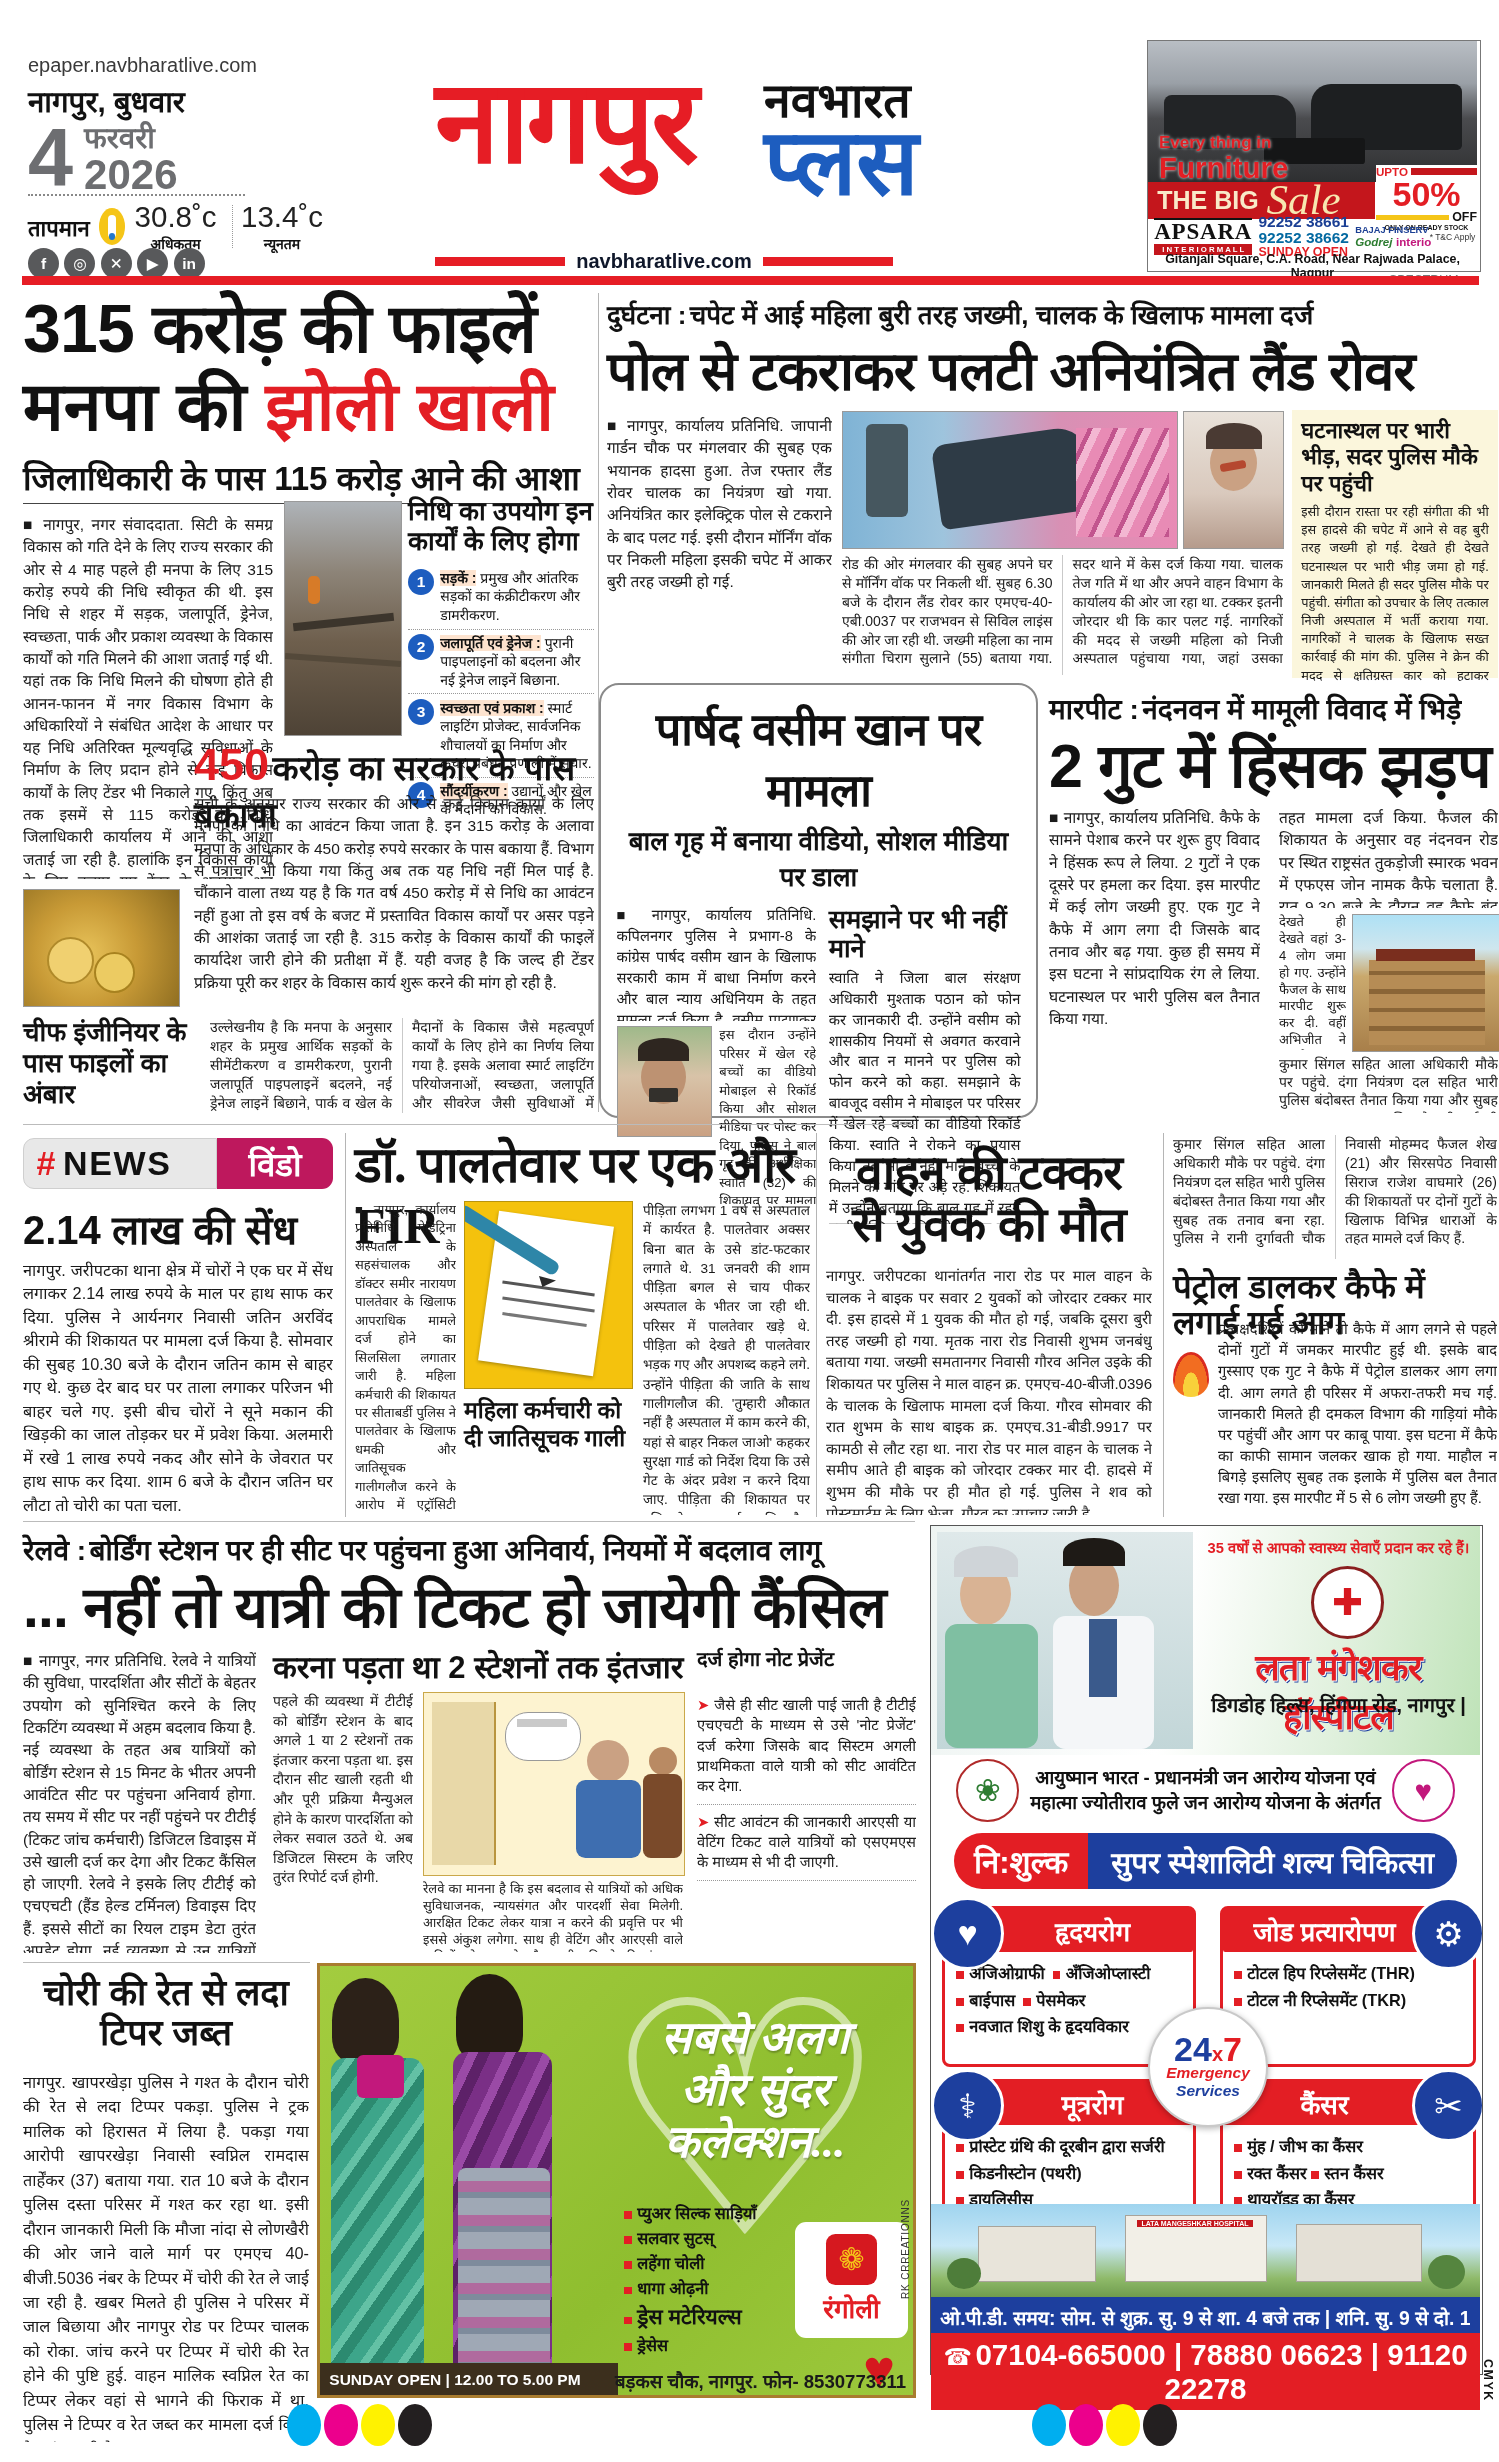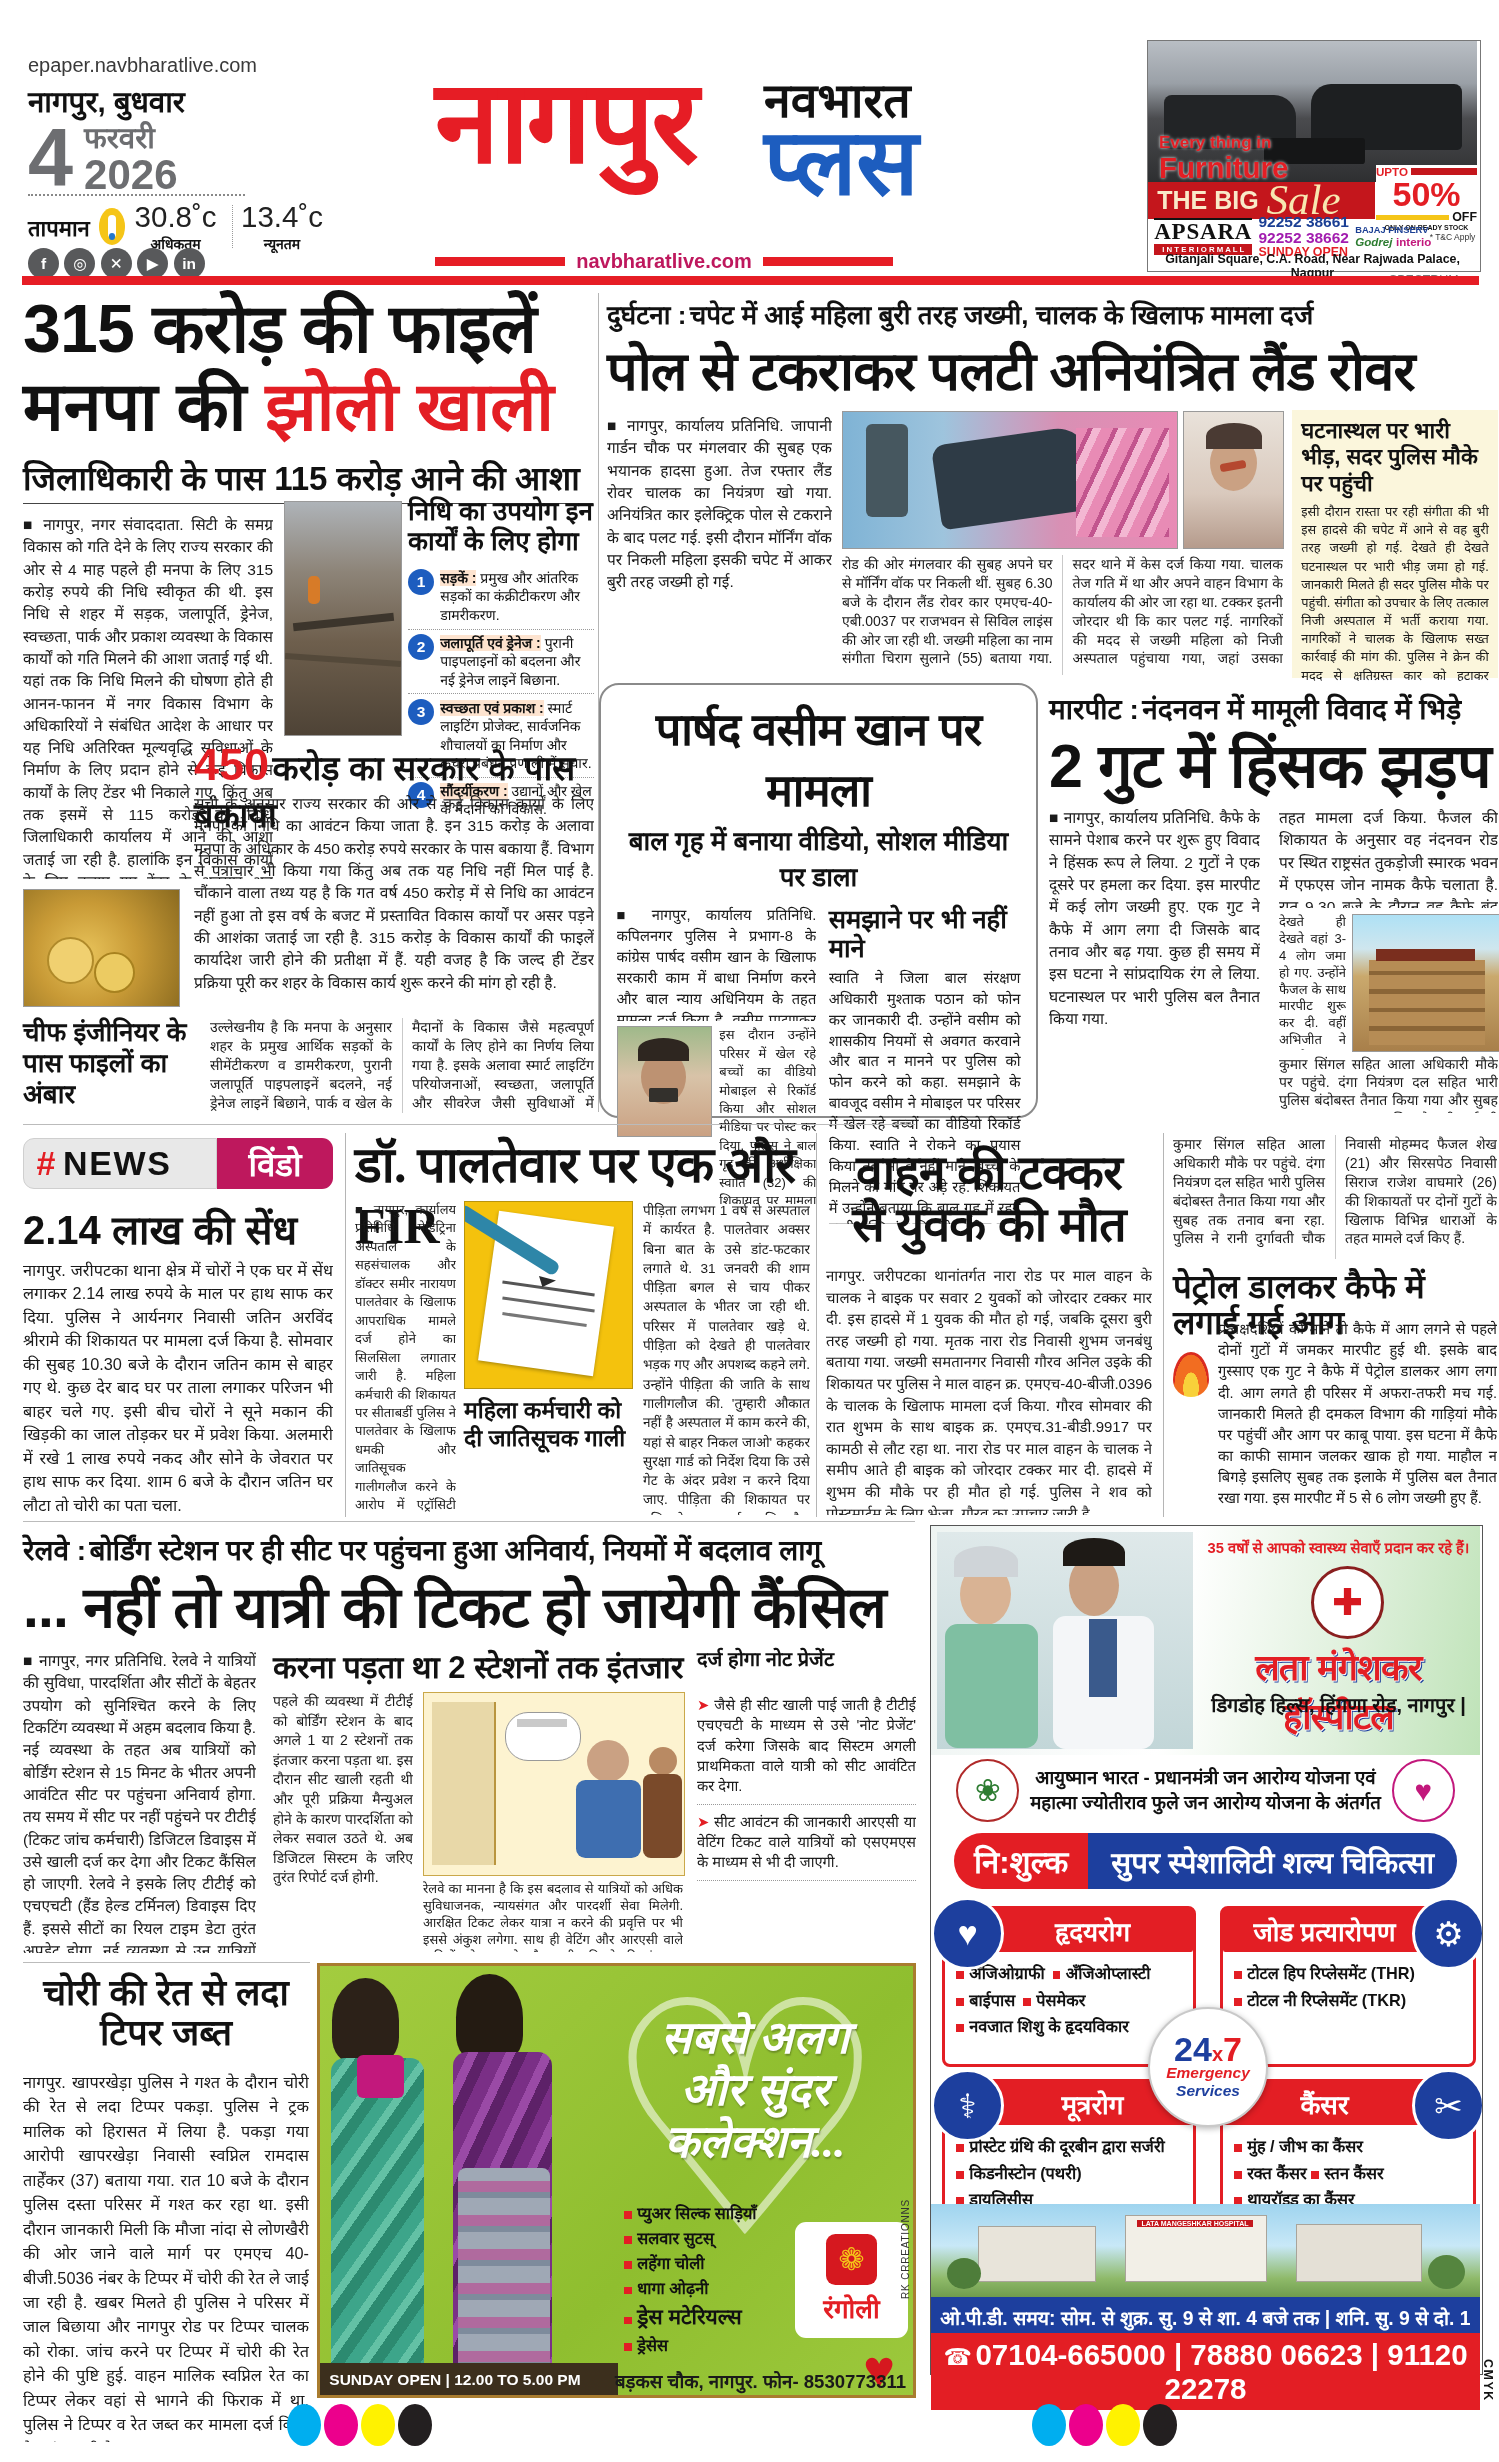--- a/index.html
+++ b/index.html
@@ -72,21 +72,21 @@
   </div>
   <div class="abs" style="left:28px;top:248px;">
     <span class="soc">f</span><span class="soc">◎</span><span class="soc">✕</span><span class="soc">▶</span><span class="soc">in</span>
   </div>
 
   <div class="abs b" style="left:435px;top:47px;width:318px;font-size:116px;color:#e61d25;line-height:1.3;letter-spacing:-3.1px;">नागपुर</div>
   <div class="abs b" style="left:764px;top:66px;font-size:48px;color:#111;">नवभारत</div>
   <div class="abs b" style="left:764px;top:116px;font-size:92px;color:#1d5dbf;line-height:1;">प्लस</div>
   <div class="abs" style="left:435px;top:250px;width:458px;display:flex;align-items:center;">
     <span style="flex:1;height:9.3px;background:#e61d25;"></span>
-    <span class="b" style="font-size:20px;color:#be185d;margin:0 11px;">navbharatlive.com</span>
+    <span class="b" style="font-size:20px;color:#0f172a;margin:0 11px;">navbharatlive.com</span>
     <span style="flex:1;height:9.3px;background:#e61d25;"></span>
   </div>
 
   <div class="abs" style="left:1147px;top:40px;width:332px;height:230px;border:1.6px solid #777;background:#fff;">
     <div class="abs" style="left:0;top:0;width:329px;height:141px;background:linear-gradient(180deg,#b9bec4 0%,#9aa0a7 30%,#4a4b4e 55%,#2e2f31 100%);">
       <div class="abs" style="left:15.5px;top:54px;width:132px;height:54px;background:#222426;border-radius:7.8px 22px 4.7px 4.7px;"></div>
       <div class="abs" style="left:163px;top:43px;width:151px;height:66px;background:#1d1f21;border-radius:20px 7.8px 4.7px 4.7px;"></div>
       <div class="abs" style="left:116px;top:97px;width:101px;height:26px;background:#151617;border-radius:3.1px;"></div>
     </div>
     <div class="abs b red" style="left:11px;top:92px;font-size:17px;text-shadow:0 0 3.1px #fff;">Every thing in</div>
@@ -108,21 +108,21 @@
       <div class="b" style="font-size:7px;">ONLY ON READY STOCK</div>
     </div>
     <div class="abs" style="right:4.7px;top:191px;font-size:8.5px;color:#333;">* T&amp;C Apply</div>
     <div class="abs" style="left:6.2px;top:180px;width:320px;height:31px;display:flex;align-items:center;">
       <div style="margin-right:6.2px;">
         <div class="b" style="font-size:23px;font-family:'Liberation Serif',serif;letter-spacing:0.8px;border-top:2.3px solid #111;line-height:1.05;">APSARA</div>
         <div class="b" style="font-size:7.8px;color:#fff;background:#c4161c;text-align:center;padding:0.8px 1.6px;">I N T E R I O R  M A L L</div>
       </div>
       <div style="margin-right:6.2px;">
         <div class="b" style="font-size:15.5px;color:#1b3f94;line-height:1;">92252 38661</div>
-        <div class="b" style="font-size:15.5px;color:#a21caf;line-height:1;">92252 38662</div>
+        <div class="b" style="font-size:15.5px;color:#0369a1;line-height:1;">92252 38662</div>
         <div class="b red" style="font-size:12.4px;">SUNDAY OPEN</div>
       </div>
       <div>
         <div class="b" style="font-size:9.3px;color:#1b3f94;">BAJAJ FINSERV</div>
         <div><span class="b" style="font-size:11.6px;color:#2e7d32;font-style:italic;">Godrej</span>
         <span class="b" style="font-size:11.6px;color:#c2187c;">interio</span></div>
       </div>
     </div>
     <div class="abs b" style="left:0;top:211px;width:329px;text-align:center;font-size:12.4px;">Gitanjali Square, C.A. Road, Near Rajwada Palace, Nagpur</div>
   </div>

